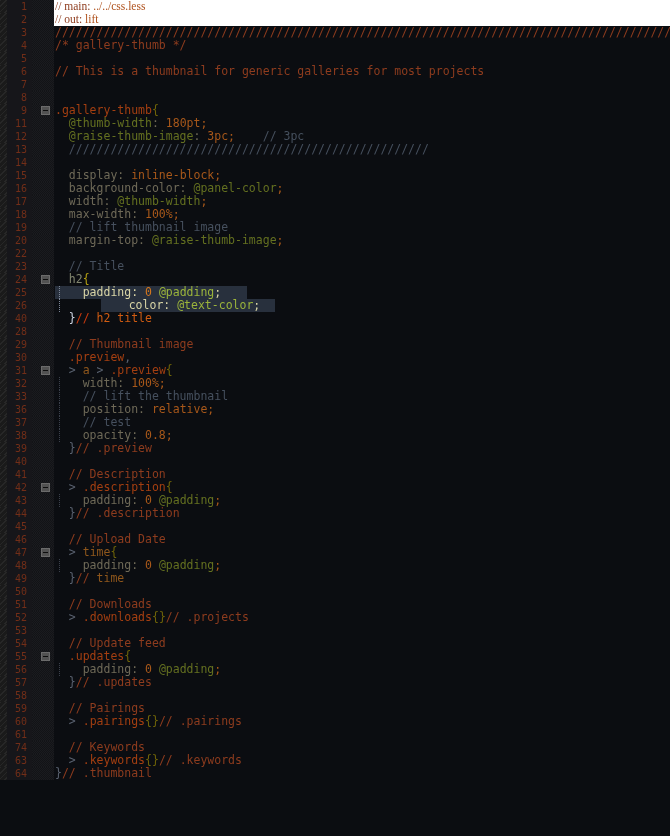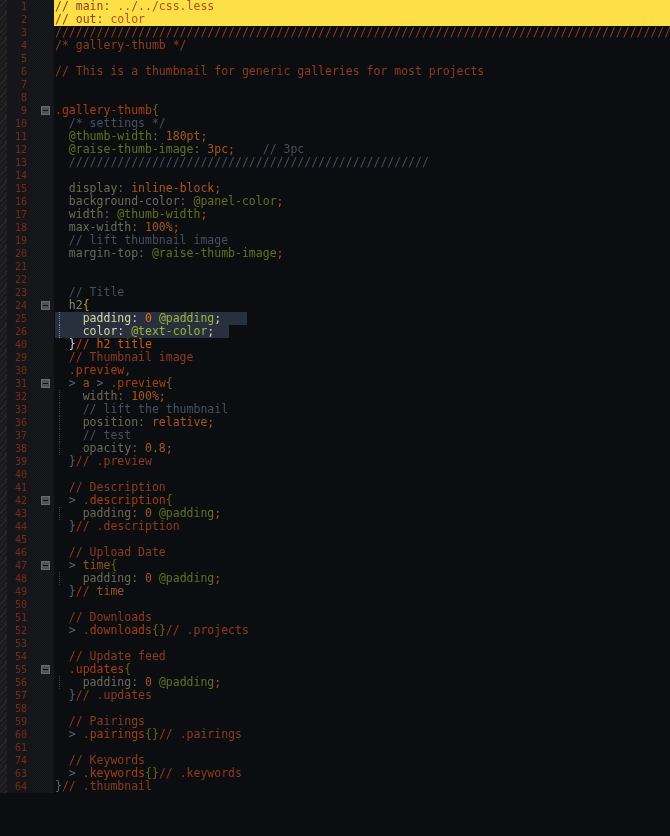--- a/index.html
+++ b/index.html
@@ -9,21 +9,21 @@
   .row{display:grid;grid-template-columns:7px 25px 22px 1fr;height:13px;line-height:13px;}
   .hatch{background:repeating-linear-gradient(135deg,#272727 0 1px,#1a1a1a 1px 4px);}
   .num{background:#16161a;color:#722e18;font-size:10px;text-align:right;
        padding-right:5px;user-select:none;}
   .foldcol{position:relative;
        background:repeating-conic-gradient(#1a1b1f 0% 25%,#121316 0% 50%) 0 0/2px 2px;}
   .foldbox{position:absolute;left:9px;top:2px;width:9px;height:9px;background:#525252;
        border:1px solid #6b6b6b;box-sizing:border-box;}
   .foldbox::before{content:"";position:absolute;left:1px;right:1px;top:3px;height:1px;background:#0d0d0d;}
   .code{position:relative;white-space:pre;font-size:11.5px;padding-left:1px;overflow:hidden;}
-  .row.dark .code{background:#fde047;}
+  .row.dark .code{background:#ffffff;font-family:Liberation Serif, serif;}
   .selwrap{background:#28303d;display:inline-block;height:13px;}
   .guide{position:absolute;top:0;bottom:0;left:5px;width:0;border-left:1px dotted #3b414c;z-index:2;}
   .guide.bright{border-left-color:#7d8798;}
   
   .t-c1{color:#8e3c1e;}      
   .t-c1b{color:#af511c;}     
   .t-c2{color:#46505e;}      
   .t-sel{color:#a43f11;}     
   .t-el{color:#8f571c;}      
   .t-elg{color:#82866f;}     
@@ -49,21 +49,21 @@
       <div class="row dark">
         <span class="hatch"></span>
         <span class="num">1</span>
         <span class="foldcol"></span>
         <span class="code"><span class="t-c1">// main: </span><span class="t-c1b">../../css.less</span></span>
       </div>
       <div class="row dark">
         <span class="hatch"></span>
         <span class="num">2</span>
         <span class="foldcol"></span>
-        <span class="code"><span class="t-c1">// out: </span><span class="t-c1b">color</span></span>
+        <span class="code"><span class="t-c1">// out: </span><span class="t-c1b">lift</span></span>
       </div>
       <div class="row">
         <span class="hatch"></span>
         <span class="num">3</span>
         <span class="foldcol"></span>
         <span class="code"><span class="t-c1">/////////////////////////////////////////////////////////////////////////////////////////</span></span>
       </div>
       <div class="row">
         <span class="hatch"></span>
         <span class="num">4</span>
@@ -97,26 +97,20 @@
       <div class="row">
         <span class="hatch"></span>
         <span class="num">9</span>
         <span class="foldcol">
           <span class="foldbox"></span>
         </span>
         <span class="code"><span class="t-sel">.gallery-thumb</span><span class="t-br">{</span></span>
       </div>
       <div class="row">
         <span class="hatch"></span>
-        <span class="num">10</span>
-        <span class="foldcol"></span>
-        <span class="code"><span class="t-c2">  /* settings */</span></span>
-      </div>
-      <div class="row">
-        <span class="hatch"></span>
         <span class="num">11</span>
         <span class="foldcol"></span>
         <span class="code"><span class="t-var">  @thumb-width</span><span class="t-prop">: </span><span class="t-val">180pt;</span></span>
       </div>
       <div class="row">
         <span class="hatch"></span>
         <span class="num">12</span>
         <span class="foldcol"></span>
         <span class="code"><span class="t-var">  @raise-thumb-image</span><span class="t-prop">: </span><span class="t-val">3pc;</span><span class="t-sp">    </span><span class="t-c2">// 3pc</span></span>
       </div>
@@ -163,26 +157,20 @@
         <span class="code"><span class="t-c2">  // lift thumbnail image</span></span>
       </div>
       <div class="row">
         <span class="hatch"></span>
         <span class="num">20</span>
         <span class="foldcol"></span>
         <span class="code"><span class="t-prop">  margin-top: </span><span class="t-var">@raise-thumb-image</span><span class="t-val">;</span></span>
       </div>
       <div class="row">
         <span class="hatch"></span>
-        <span class="num">21</span>
-        <span class="foldcol"></span>
-        <span class="code"></span>
-      </div>
-      <div class="row">
-        <span class="hatch"></span>
         <span class="num">22</span>
         <span class="foldcol"></span>
         <span class="code"></span>
       </div>
       <div class="row">
         <span class="hatch"></span>
         <span class="num">23</span>
         <span class="foldcol"></span>
         <span class="code"><span class="t-c2">  // Title</span></span>
       </div>
@@ -197,27 +185,33 @@
       <div class="row">
         <span class="hatch"></span>
         <span class="num">25</span>
         <span class="foldcol"></span>
         <span class="code"><span class="selwrap" style="padding-right: 26px;"><span class="t-sprop">    padding: </span><span class="t-sval">0 </span><span class="t-svar">@padding</span><span class="t-sprop">;</span></span><i class="guide bright"></i></span>
       </div>
       <div class="row">
         <span class="hatch"></span>
         <span class="num">26</span>
         <span class="foldcol"></span>
-        <span class="code"><span class="selwrap" style="padding-right: 15px;"><span class="t-sprop">    color: </span><span class="t-svar">@text-color</span><span class="t-sprop">;</span></span><i class="guide bright"></i></span>
+        <span class="code"><span class="selwrap" style="padding-right: 15px; margin-left: 46px;"><span class="t-sprop">    color: </span><span class="t-svar">@text-color</span><span class="t-sprop">;</span></span><i class="guide bright"></i></span>
       </div>
       <div class="row">
         <span class="hatch"></span>
         <span class="num">40</span>
         <span class="foldcol"></span>
         <span class="code"><span class="t-bbr">  }</span><span class="t-bc1">// </span><span class="t-bel">h2 title</span></span>
+      </div>
+      <div class="row">
+        <span class="hatch"></span>
+        <span class="num">28</span>
+        <span class="foldcol"></span>
+        <span class="code"></span>
       </div>
       <div class="row">
         <span class="hatch"></span>
         <span class="num">29</span>
         <span class="foldcol"></span>
         <span class="code"><span class="t-c1">  // Thumbnail image</span></span>
       </div>
       <div class="row">
         <span class="hatch"></span>
         <span class="num">30</span>

